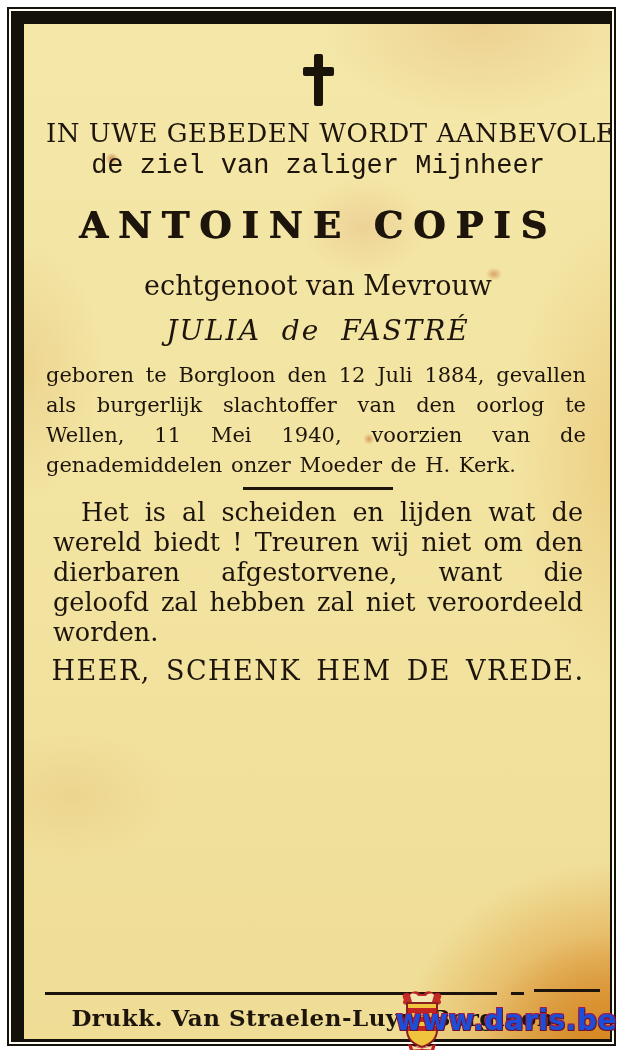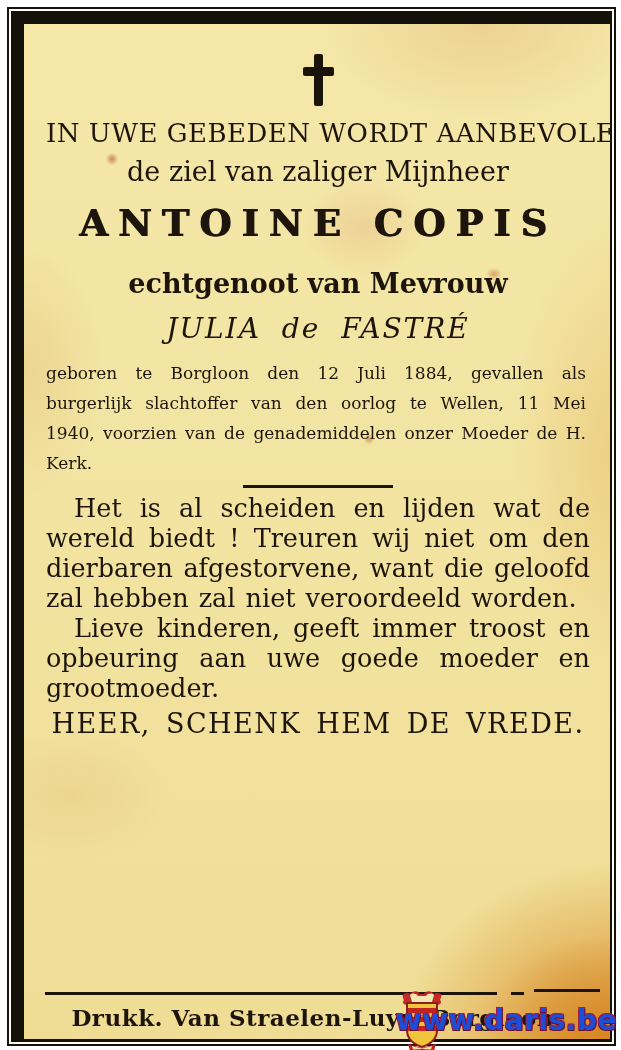--- a/index.html
+++ b/index.html
@@ -50,55 +50,54 @@
   .cross .h{position:absolute;left:3px;top:13px;width:31px;height:9px;background:#1a130a;border-radius:2px;}
 
   .header{
     margin-top:10px;
     font-size:26px;line-height:34px;
     letter-spacing:0.5px;
     font-weight:500;
     white-space:nowrap;
   }
   .intro{
-    margin-top:6px;
-    font-size:27px;line-height:32px;
+    font-size:27px;line-height:32px;font-family:Liberation Mono, monospace;
   }
   .deceased{
-    margin-top:8px;
+    margin-top:16px;
     font-size:37px;line-height:54px;
     font-weight:bold;
     letter-spacing:0.27em;
     white-space:nowrap;
     text-shadow:1px 0 0 #1d150b;
   }
   .spouse-intro{
     margin-top:18px;
-    font-size:27px;line-height:32px;font-weight:bold;
+    font-size:27px;line-height:32px;
   }
   .spouse-name{
     margin-top:12px;
     font-size:28px;line-height:34px;
     letter-spacing:2px;
     word-spacing:10px;
     font-style:italic;
   }
   .bio{
     margin:12px 4px 0 0;
-    font-size:17px;line-height:30px;
+    font-size:21px;line-height:30px;
     text-align:justify;
     word-spacing:2px;
   }
   .divider{
     width:150px;height:0;
     border-top:3px solid #1d150b;
     margin:7px auto 5px;
   }
   .body-text p{
-    margin:0;
+    margin:7px;
     font-size:25.5px;line-height:30px;
     text-align:justify;
     text-indent:1.1em;
     word-spacing:2px;
   }
   .closing{
     margin-top:4px;
     font-size:27px;line-height:34px;
     letter-spacing:1.5px;
     word-spacing:5px;
@@ -155,21 +154,20 @@
       <div class="spouse-intro">echtgenoot van Mevrouw</div>
 
       <div class="spouse-name">JULIA de FASTRÉ</div>
 
       <p class="bio">geboren te Borgloon den 12 Juli 1884, gevallen als burgerlijk slachtoffer van den oorlog te Wellen, 11 Mei 1940, voorzien van de genademiddelen onzer Moeder de H. Kerk.</p>
 
       <div class="divider"></div>
 
       <div class="body-text">
         <p>Het is al scheiden en lijden wat de wereld biedt ! Treuren wij niet om den dierbaren afgestorvene, want die geloofd zal hebben zal niet veroordeeld worden.</p>
-        <p>Lieve kinderen, geeft immer troost en opbeuring aan uwe goede moeder en grootmoeder.</p>
       </div>
 
       <div class="closing">HEER, SCHENK HEM DE VREDE.</div>
     </div>
 
     <div class="bottom-rule">
       <span class="seg-long"></span>
       <span class="seg-dash"></span>
       <span class="seg-short"></span>
     </div>

